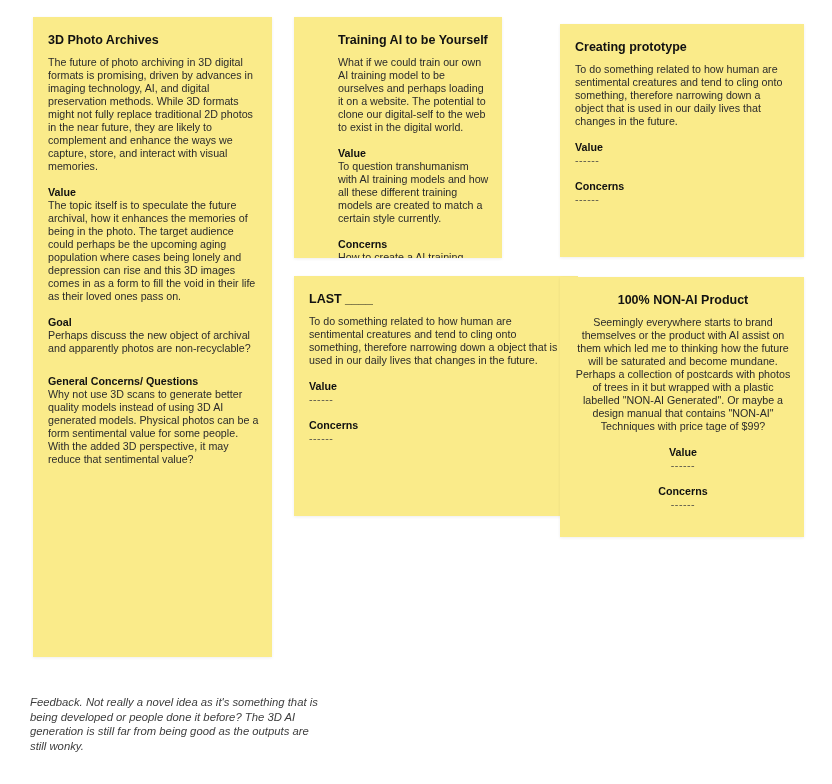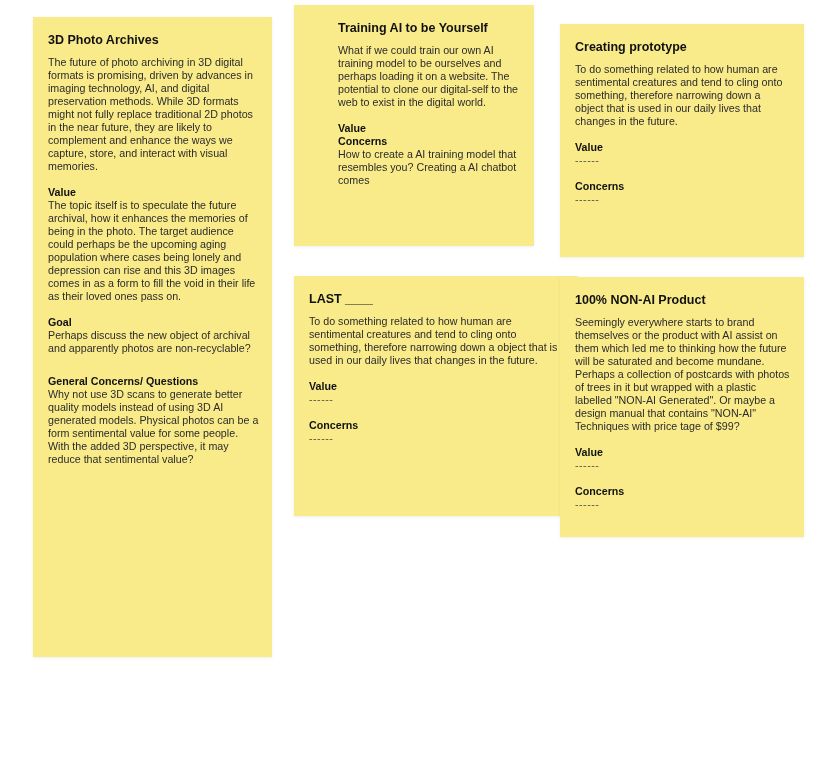--- a/index.html
+++ b/index.html
@@ -20,24 +20,24 @@
     font-weight:bold; color:var(--c-heading_text, #111111);
   }
   .note p { margin:0 0 13px 0; font-size:10.7px; line-height:13px; }
   .note .sec {
     margin:0; font-size:10.7px; line-height:13px; font-weight:bold;
     color:var(--c-heading_text, #111111);
   }
   .note .gap { margin-top:20px; }
   .note .dash { margin:0 0 13px 0; font-size:10.7px; line-height:13px; color:#55534a; letter-spacing:0.5px; }
   .n1 { left:33px;  top:17px;  width:239px; height:640px; }
-  .n2 { left:294px; top:5px;  width:240px; height:241px;padding-left:44px; }
+  .n2 { left:294px; top:17px;  width:208px; height:241px;padding-left:44px; }
   .n3 { left:560px; top:24px;  width:244px; height:233px; }
   .n4 { left:294px; top:276px; width:284px; height:240px; }
-  .n5 { left:560px; top:277px; width:244px; height:260px; }
+  .n5 { left:560px; top:277px; width:244px; height:260px;text-align:center; }
   .feedback {
     position:absolute; left:30px; top:695px; width:296px;
     font-style:italic; font-size:11.3px; line-height:14.6px;
     color:var(--c-feedback_text, #3D3D3D);
   }
 </style>
 </head>
 <body>
 
 <div class="canvas">
@@ -50,20 +50,21 @@
     <div class="sec">Goal</div>
     <p>Perhaps discuss the new object of archival and apparently photos are non-recyclable?</p>
     <div class="sec gap">General Concerns/ Questions</div>
     <p>Why not use 3D scans to generate better quality models instead of using 3D AI generated models. Physical photos can be a form sentimental value for some people. With the added 3D perspective, it may reduce that sentimental value?</p>
   </div>
 
   <div class="note n2">
     <h3>Training AI to be Yourself</h3>
     <p>What if we could train our own AI training model to be ourselves and perhaps loading it on a website. The potential to clone our digital-self to the web to exist in the digital world.</p>
     <div class="sec">Value</div>
+    <p>To question transhumanism with AI training models and how all these different training models are created to match a certain style currently.</p>
     <div class="sec">Concerns</div>
     <p>How to create a AI training model that resembles you? Creating a AI chatbot comes</p>
   </div>
 
   <div class="note n3">
     <h3>Creating prototype</h3>
     <p>To do something related to how human are sentimental creatures and tend to cling onto something, therefore narrowing down a object that is used in our daily lives that changes in the future.</p>
     <div class="sec">Value</div>
     <p class="dash">------</p>
     <div class="sec">Concerns</div>
@@ -81,14 +82,15 @@
 
   <div class="note n5">
     <h3>100% NON-AI Product</h3>
     <p>Seemingly everywhere starts to brand themselves or the product with AI assist on them which led me to thinking how the future will be saturated and become mundane. Perhaps a collection of postcards with photos of trees in it but wrapped with a plastic labelled "NON-AI Generated". Or maybe a design manual that contains "NON-AI" Techniques with price tage of $99?</p>
     <div class="sec">Value</div>
     <p class="dash">------</p>
     <div class="sec">Concerns</div>
     <p class="dash">------</p>
   </div>
 
+  <div class="feedback">Feedback. Not really a novel idea as it's something that is being developed or people done it before? The 3D AI generation is still far from being good as the outputs are still wonky.</div>
 
 </div>
 
 </body></html>

